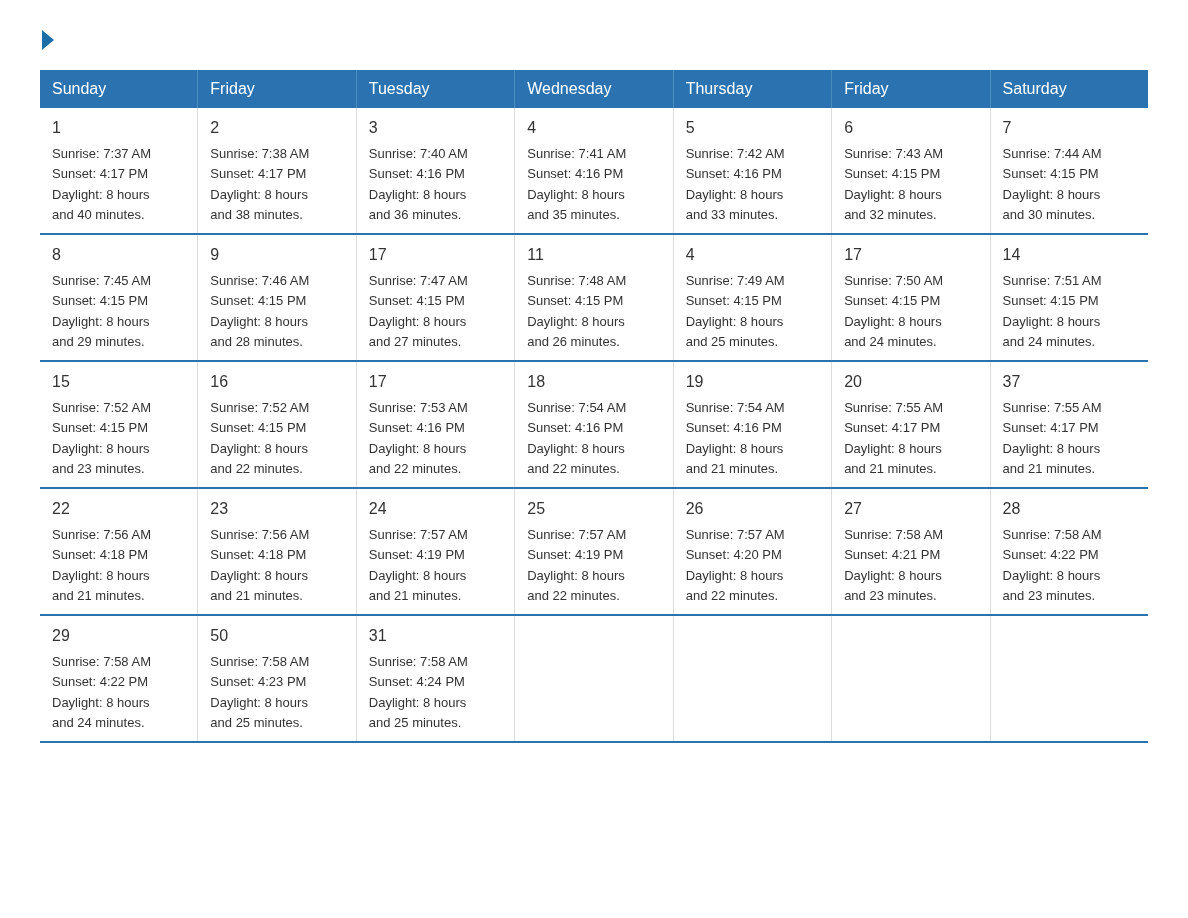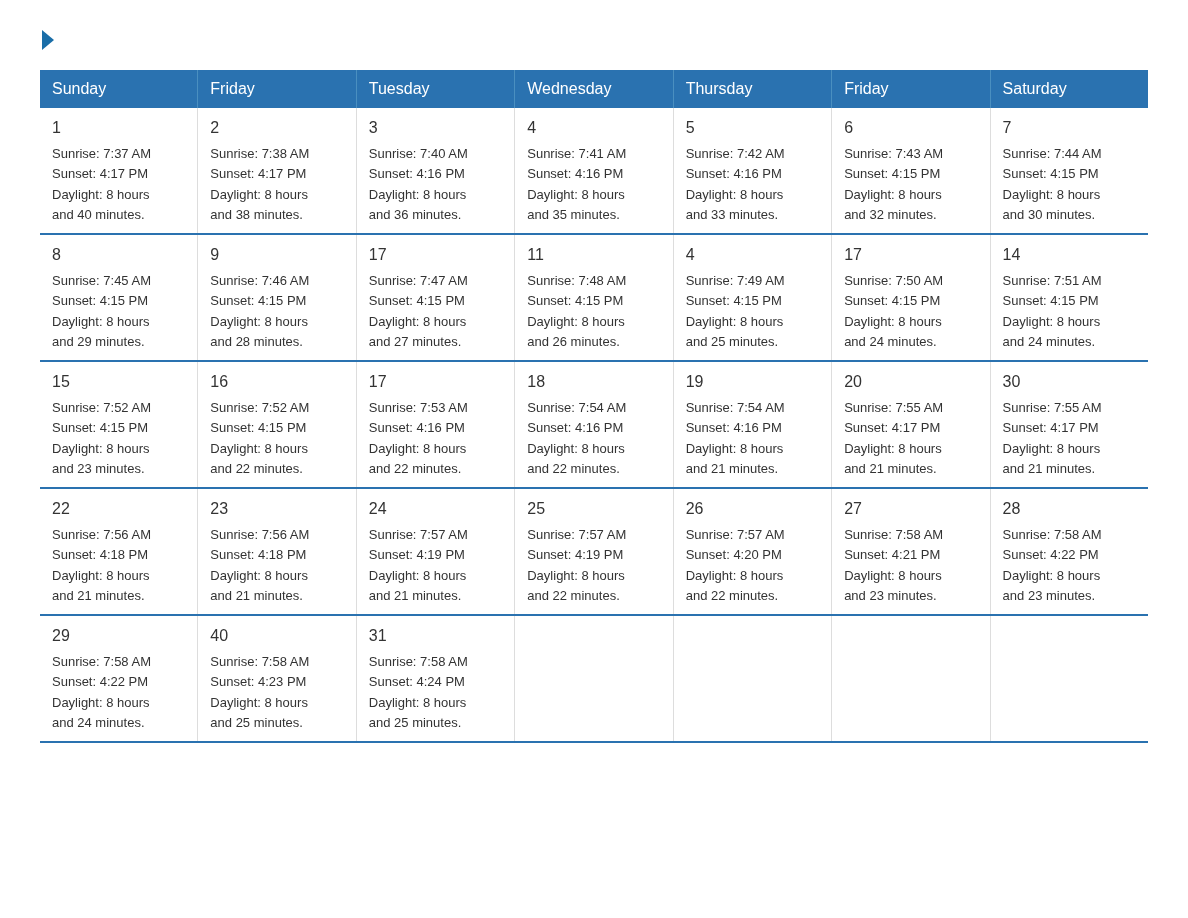--- a/index.html
+++ b/index.html
@@ -171,21 +171,21 @@
         <td><span class="day-number">16</span>
         <span class="day-info">Sunrise: 7:52 AM<br>Sunset: 4:15 PM<br>Daylight: 8 hours<br>and 22 minutes.</span></td>
         <td><span class="day-number">17</span>
         <span class="day-info">Sunrise: 7:53 AM<br>Sunset: 4:16 PM<br>Daylight: 8 hours<br>and 22 minutes.</span></td>
         <td><span class="day-number">18</span>
         <span class="day-info">Sunrise: 7:54 AM<br>Sunset: 4:16 PM<br>Daylight: 8 hours<br>and 22 minutes.</span></td>
         <td><span class="day-number">19</span>
         <span class="day-info">Sunrise: 7:54 AM<br>Sunset: 4:16 PM<br>Daylight: 8 hours<br>and 21 minutes.</span></td>
         <td><span class="day-number">20</span>
         <span class="day-info">Sunrise: 7:55 AM<br>Sunset: 4:17 PM<br>Daylight: 8 hours<br>and 21 minutes.</span></td>
-        <td><span class="day-number">30</span>
+        <td><span class="day-number">37</span>
         <span class="day-info">Sunrise: 7:55 AM<br>Sunset: 4:17 PM<br>Daylight: 8 hours<br>and 21 minutes.</span></td>
       </tr>
       <tr>
         <td><span class="day-number">22</span>
         <span class="day-info">Sunrise: 7:56 AM<br>Sunset: 4:18 PM<br>Daylight: 8 hours<br>and 21 minutes.</span></td>
         <td><span class="day-number">23</span>
         <span class="day-info">Sunrise: 7:56 AM<br>Sunset: 4:18 PM<br>Daylight: 8 hours<br>and 21 minutes.</span></td>
         <td><span class="day-number">24</span>
         <span class="day-info">Sunrise: 7:57 AM<br>Sunset: 4:19 PM<br>Daylight: 8 hours<br>and 21 minutes.</span></td>
         <td><span class="day-number">25</span>
@@ -193,21 +193,21 @@
         <td><span class="day-number">26</span>
         <span class="day-info">Sunrise: 7:57 AM<br>Sunset: 4:20 PM<br>Daylight: 8 hours<br>and 22 minutes.</span></td>
         <td><span class="day-number">27</span>
         <span class="day-info">Sunrise: 7:58 AM<br>Sunset: 4:21 PM<br>Daylight: 8 hours<br>and 23 minutes.</span></td>
         <td><span class="day-number">28</span>
         <span class="day-info">Sunrise: 7:58 AM<br>Sunset: 4:22 PM<br>Daylight: 8 hours<br>and 23 minutes.</span></td>
       </tr>
       <tr>
         <td><span class="day-number">29</span>
         <span class="day-info">Sunrise: 7:58 AM<br>Sunset: 4:22 PM<br>Daylight: 8 hours<br>and 24 minutes.</span></td>
-        <td><span class="day-number">40</span>
+        <td><span class="day-number">50</span>
         <span class="day-info">Sunrise: 7:58 AM<br>Sunset: 4:23 PM<br>Daylight: 8 hours<br>and 25 minutes.</span></td>
         <td><span class="day-number">31</span>
         <span class="day-info">Sunrise: 7:58 AM<br>Sunset: 4:24 PM<br>Daylight: 8 hours<br>and 25 minutes.</span></td>
         <td></td>
         <td></td>
         <td></td>
         <td></td>
       </tr>
     </tbody>
 </table>

